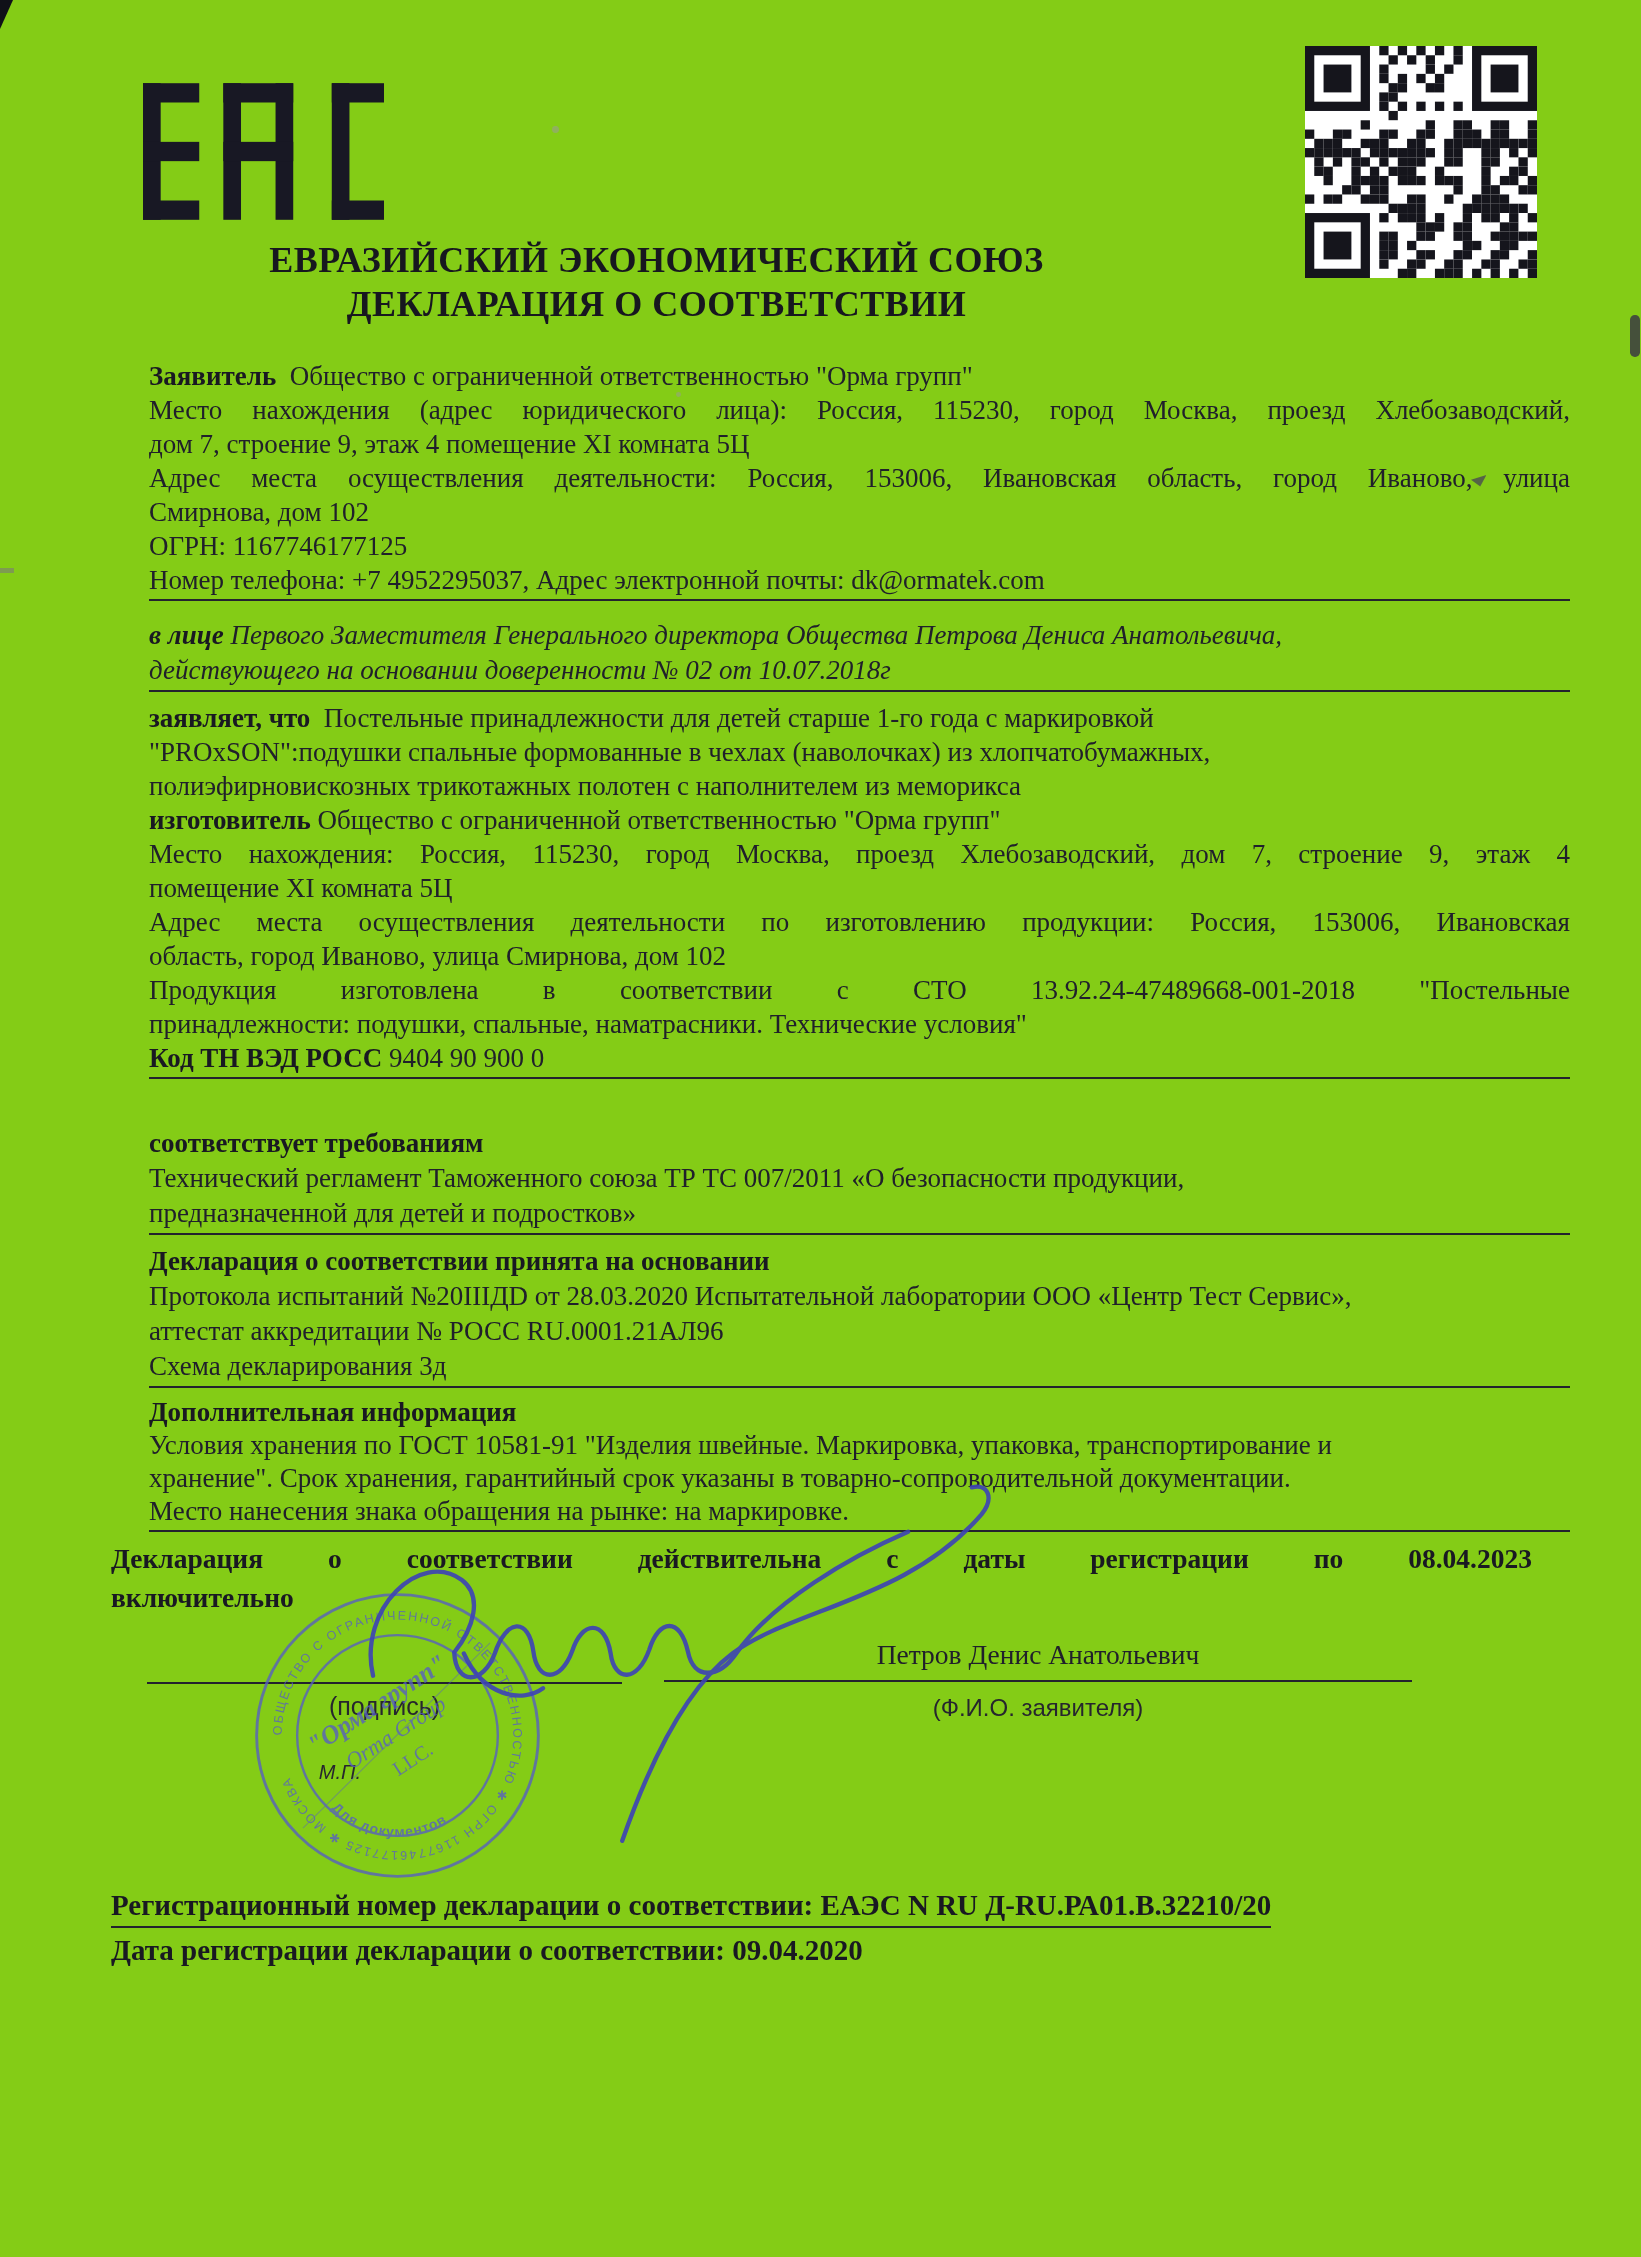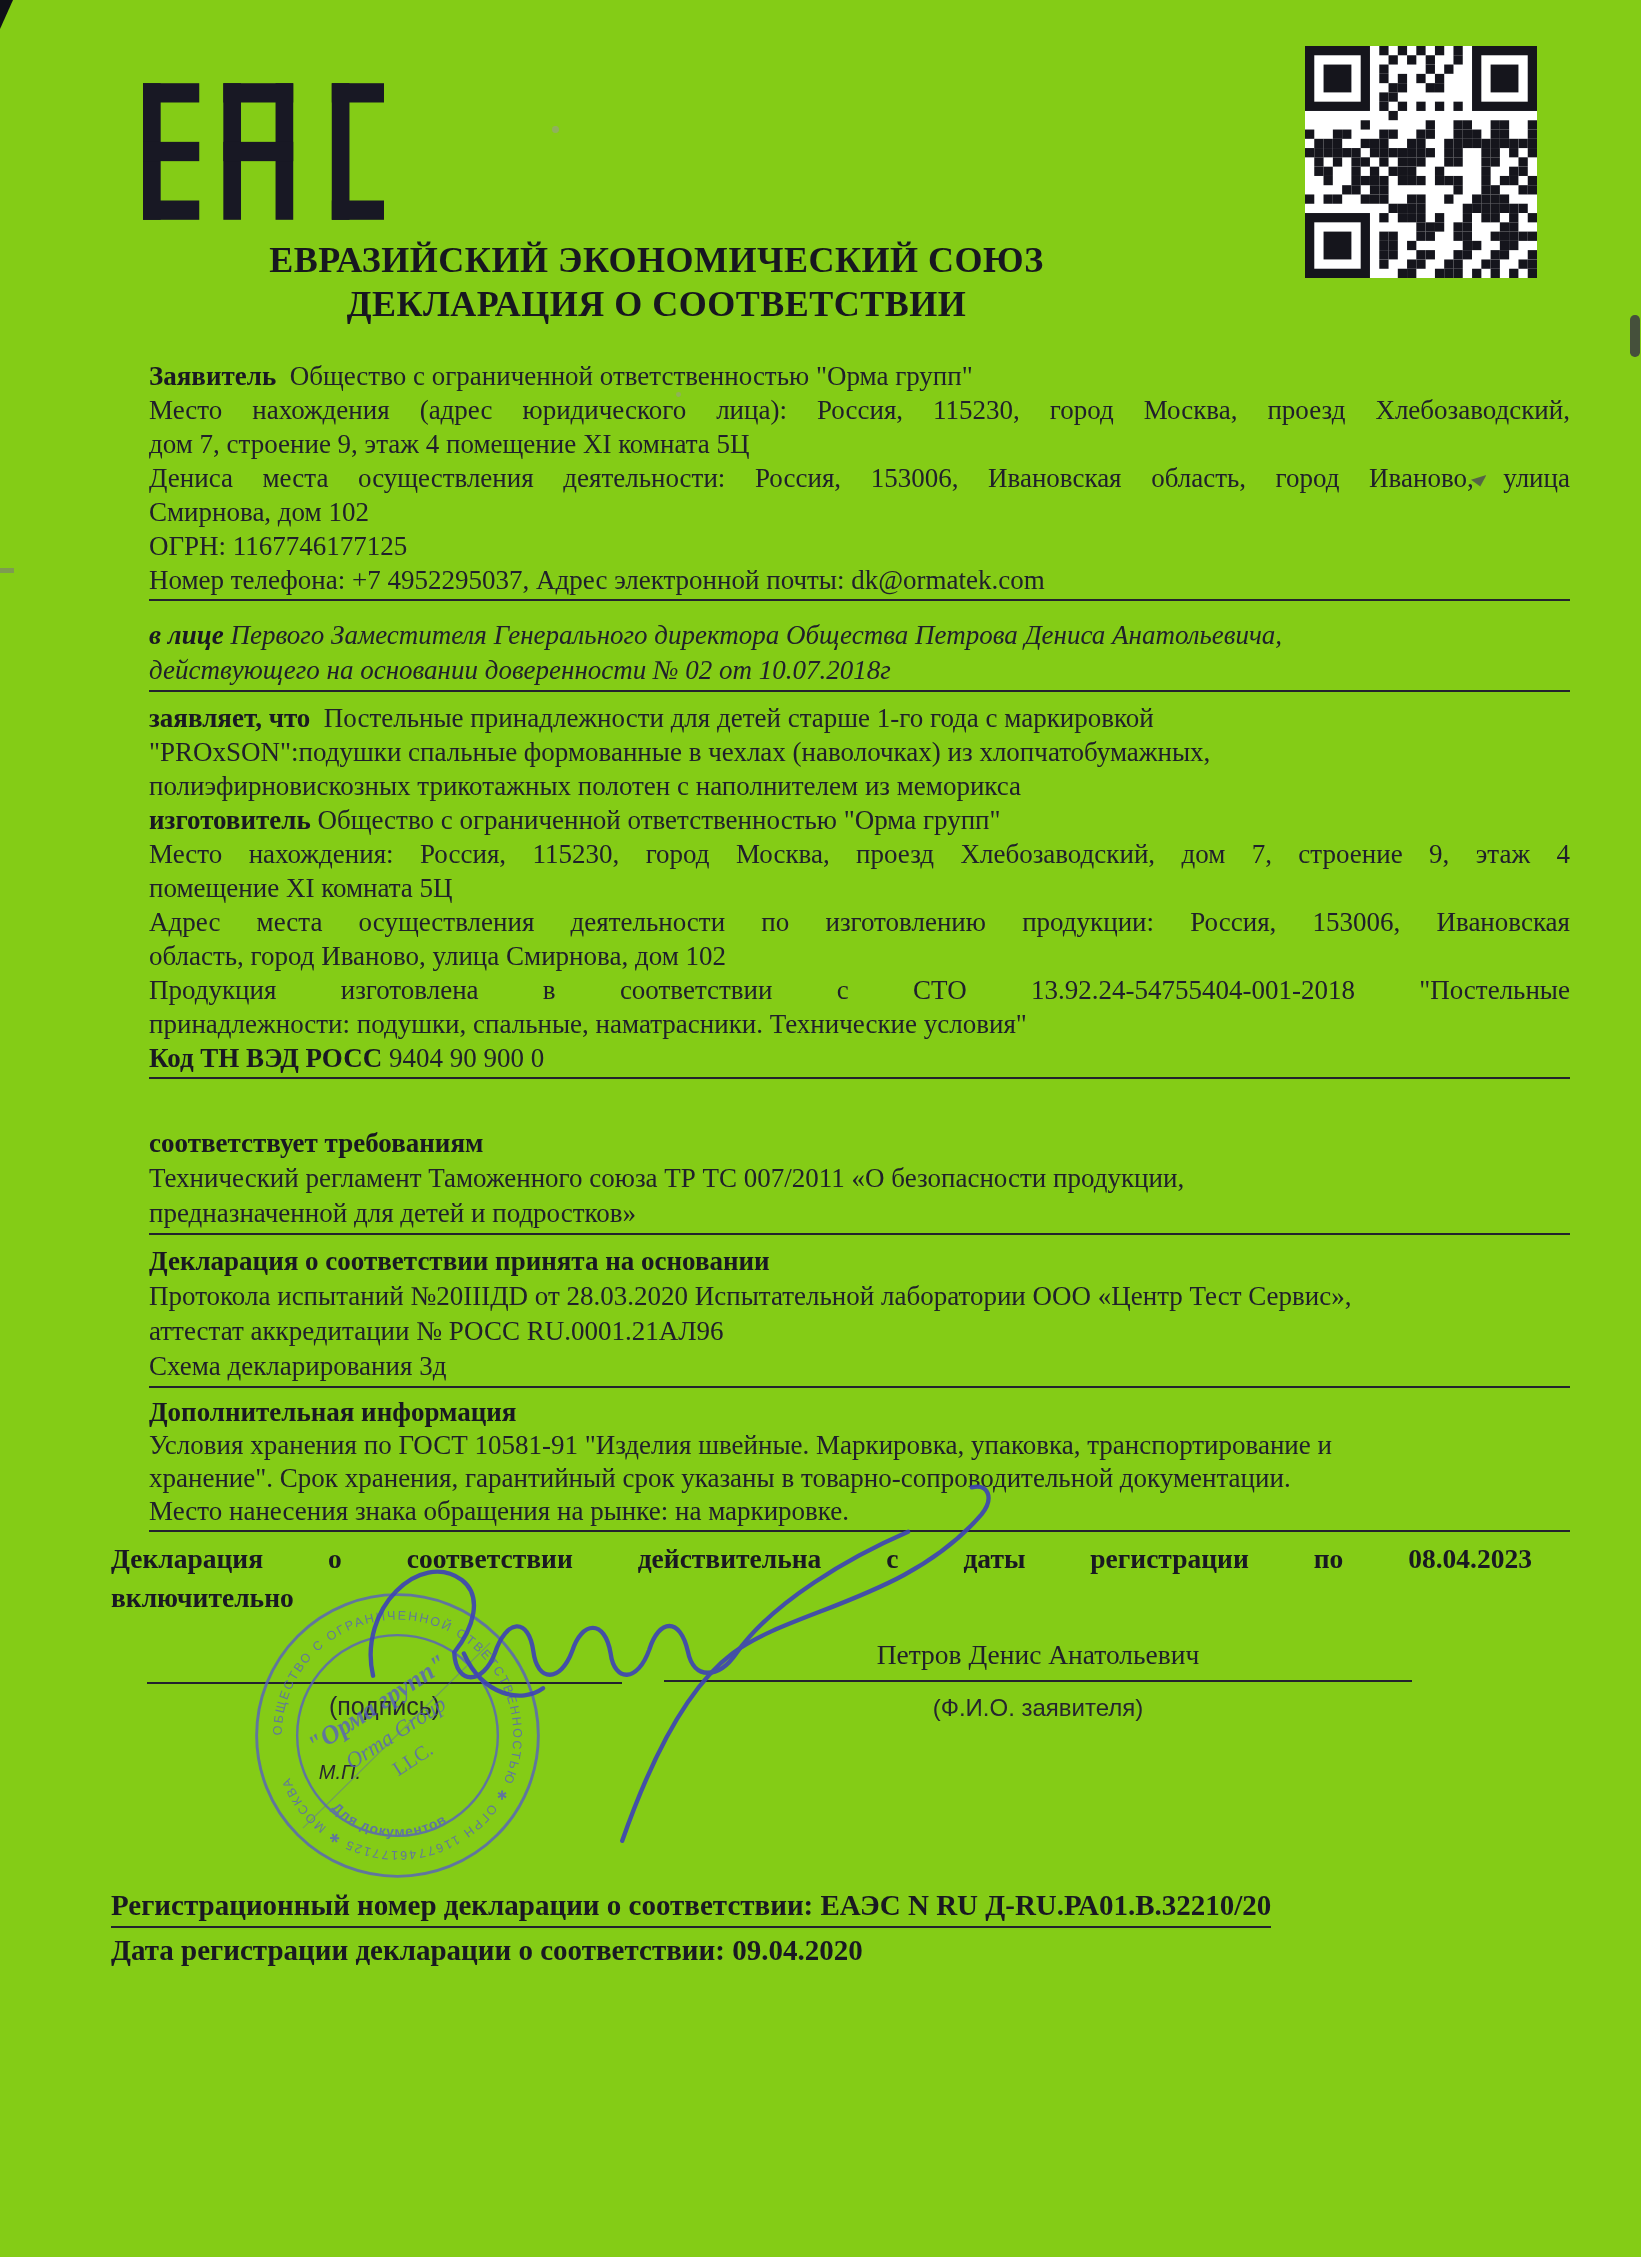--- a/index.html
+++ b/index.html
@@ -311,41 +311,41 @@
 
   <div class="title">
     <div>ЕВРАЗИЙСКИЙ ЭКОНОМИЧЕСКИЙ СОЮЗ</div>
     <div>ДЕКЛАРАЦИЯ О СООТВЕТСТВИИ</div>
   </div>
 
   <div class="sec bb" id="sec-applicant">
     <p><span class="b">Заявитель</span><span class="ml">Общество с ограниченной ответственностью "Орма групп"</span></p>
     <p class="jl">Место нахождения (адрес юридического лица): Россия, 115230, город Москва, проезд Хлебозаводский,</p>
     <p>дом 7, строение 9, этаж 4 помещение XI комната 5Ц</p>
-    <p class="jl">Дениса места осуществления деятельности: Россия, 153006, Ивановская область, город Иваново, улица</p>
+    <p class="jl">Адрес места осуществления деятельности: Россия, 153006, Ивановская область, город Иваново, улица</p>
     <p>Смирнова, дом 102</p>
     <p>ОГРН: 1167746177125</p>
     <p>Номер телефона: +7 4952295037, Адрес электронной почты: dk@ormatek.com</p>
   </div>
 
   <div class="sec bb" id="sec-person">
     <p><span class="b">в лице</span> <span>Первого Заместителя Генерального директора Общества Петрова Дениса Анатольевича,</span></p>
     <p>действующего на основании доверенности № 02 от 10.07.2018г</p>
   </div>
 
   <div class="sec bb" id="sec-declares">
     <p><span class="b">заявляет, что</span><span class="ml">Постельные принадлежности  для детей старше 1-го года с маркировкой</span></p>
     <p>"PROxSON":подушки спальные формованные в чехлах (наволочках) из хлопчатобумажных,</p>
     <p>полиэфирновискозных трикотажных полотен с наполнителем из меморикса</p>
     <p><span class="b">изготовитель</span> <span>Общество с ограниченной ответственностью "Орма групп"</span></p>
     <p class="jl">Место нахождения: Россия, 115230, город Москва, проезд Хлебозаводский, дом 7, строение 9, этаж 4</p>
     <p>помещение XI комната 5Ц</p>
     <p class="jl">Адрес места осуществления деятельности по изготовлению продукции: Россия, 153006, Ивановская</p>
     <p>область, город Иваново, улица Смирнова, дом 102</p>
-    <p class="jl">Продукция изготовлена в соответствии с СТО 13.92.24-54755404-001-2018 "Постельные</p>
+    <p class="jl">Продукция изготовлена в соответствии с СТО 13.92.24-47489668-001-2018 "Постельные</p>
     <p>принадлежности: подушки, спальные, наматрасники. Технические условия"</p>
     <p><span class="b">Код ТН ВЭД РОСС</span> <span>9404 90 900 0</span></p>
   </div>
 
   <div class="sec bb" id="sec-complies">
     <p class="b">соответствует требованиям</p>
     <p>Технический регламент Таможенного союза ТР ТС 007/2011 «О безопасности продукции,</p>
     <p>предназначенной для детей и подростков»</p>
   </div>
 

